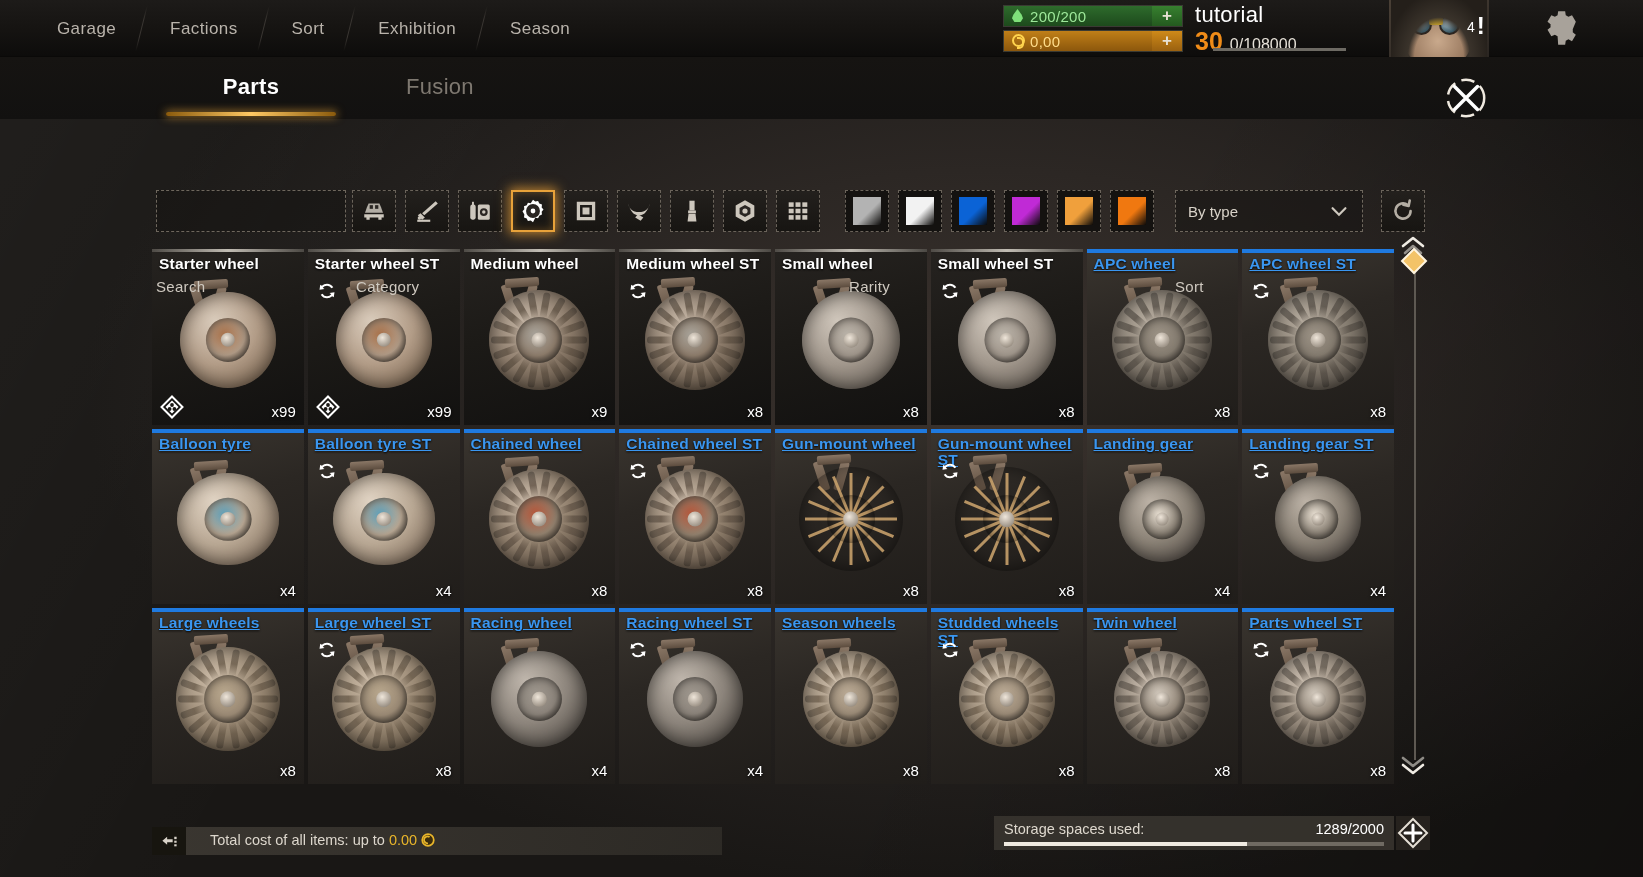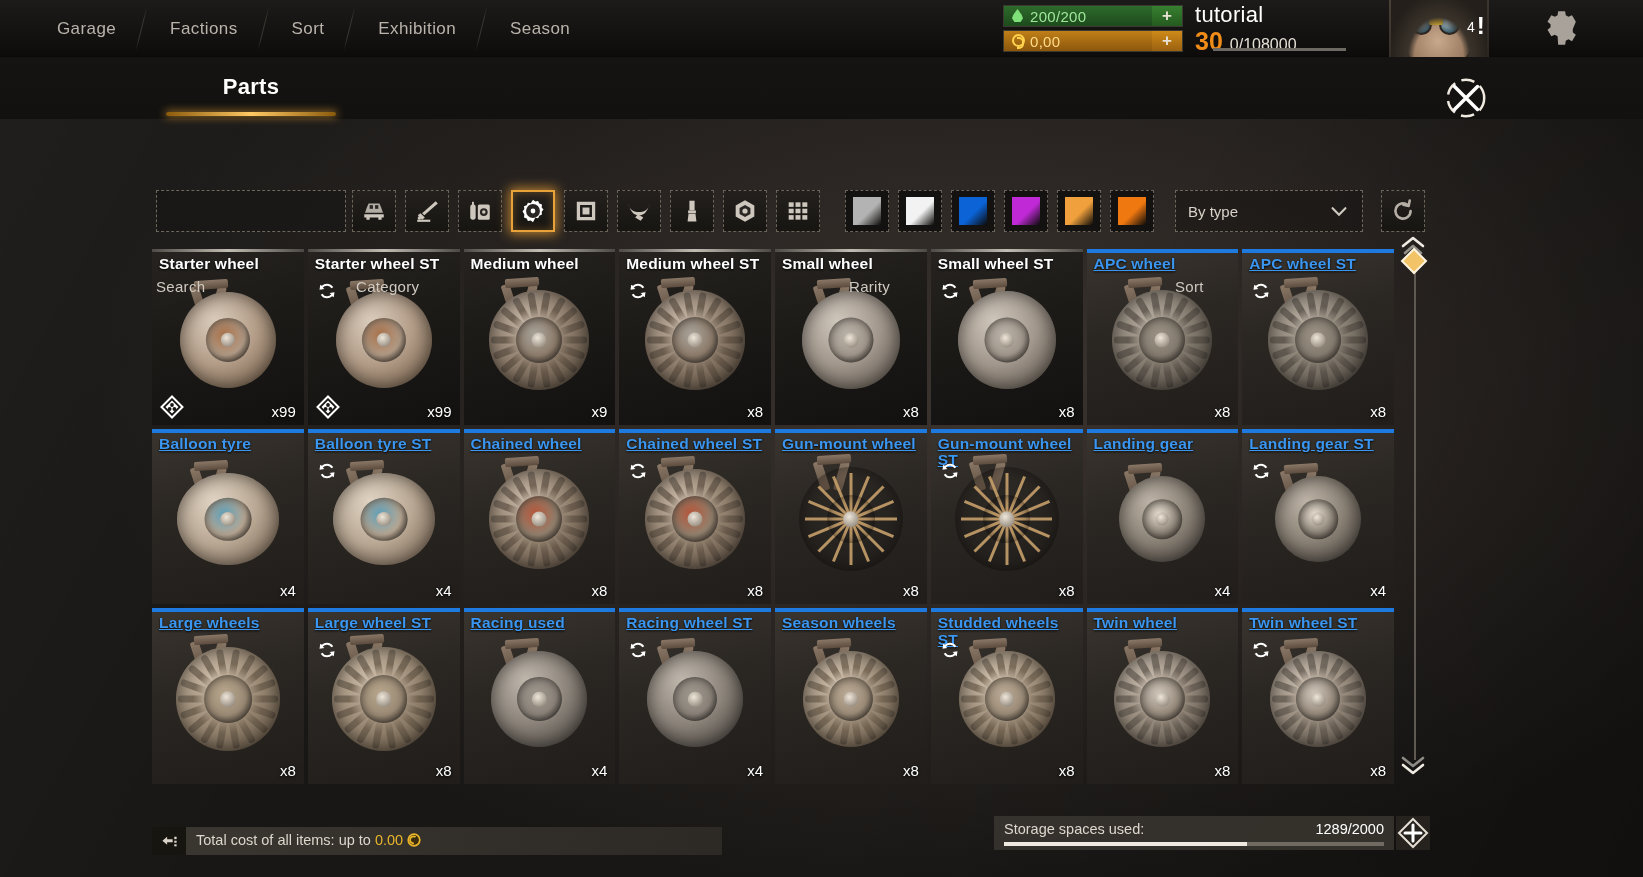--- a/index.html
+++ b/index.html
@@ -151,21 +151,21 @@
   .scrollrail{position:absolute;left:1414px;top:268px;width:2px;height:492px;background:#5e5952;z-index:8;}
   .scrollup{position:absolute;left:1396px;top:233px;width:34px;height:22px;cursor:pointer;z-index:9;}
   .scrolldown{position:absolute;left:1396px;top:752px;width:34px;height:26px;cursor:pointer;z-index:9;}
   .scrollthumb{position:absolute;left:1399px;top:246px;width:30px;height:30px;cursor:grab;z-index:9;}
 
   
   .costbar{position:absolute;left:152px;top:827px;width:570px;height:28px;
     background:linear-gradient(90deg,rgba(60,56,50,.95),rgba(48,45,40,.85));display:flex;
     align-items:center;z-index:10;}
   .costbar .icobx{width:34px;height:28px;background:#17150f;display:flex;align-items:center;justify-content:center;}
-  .costbar .txt{margin-left:10px;font-size:14.5px;color:#ddd7cd;}
+  .costbar .txt{margin-left:24px;font-size:14.5px;color:#ddd7cd;}
   .costbar .amt{color:#e8b52a;}
 
   .storagebar{position:absolute;left:994px;top:816px;width:400px;height:34px;
     background:rgba(58,54,48,.85);padding:5px 10px 0 10px;z-index:10;}
   .storagebar .row{display:flex;justify-content:space-between;align-items:baseline;}
   .storagebar .lbl{font-size:14.5px;color:#ded8ce;}
   .storagebar .val{font-size:14.5px;color:#fff;}
   .stprog{position:absolute;left:10px;bottom:4px;width:380px;height:4px;background:#6f6a62;}
   .stprog i{display:block;height:100%;background:#efeae1;}
   .plusdiamond{position:absolute;left:1396px;top:816px;width:34px;height:34px;
@@ -244,20 +244,23 @@
       <svg viewBox="0 0 24 24">
           <path d="M12 8a4 4 0 100 8 4 4 0 000-8zm0 2.2a1.8 1.8 0 110 3.6 1.8 1.8 0 010-3.6zM10.9 2l-.35 2.3a7.9 7.9 0 00-1.6.93L6.8 4.3 4.5 8.3l1.85 1.4a8 8 0 000 1.85L4.5 13l2.3 4 2.15-.93c.5.38 1.03.69 1.6.93L10.9 22h4.2l.35-2.3c.57-.24 1.1-.55 1.6-.93L19.2 20l2.3-4-1.85-1.4a8 8 0 000-1.85L21.5 8.3l-2.3-4-2.15.93a7.9 7.9 0 00-1.6-.93L15.1 2z"></path>
         </svg>
     </div>
   </div>
 
   <div class="subtabs">
     <div class="subtab t0">
       <span>Parts</span>
       <span class="ul"></span>
+    </div>
+    <div class="subtab t1">
+      <span>Fusion</span>
     </div>
   </div>
 
   <div class="closebtn">
     <svg viewBox="0 0 48 48">
       <circle cx="24" cy="24" r="19" fill="none" stroke="#efe9df" stroke-width="2.6" stroke-dasharray="14 7"></circle>
       <path d="M12 12 L36 36 M36 12 L12 36" stroke="#fff" stroke-width="3.6" fill="none" stroke-linecap="round"></path>
     </svg>
   </div>
 
@@ -888,21 +891,21 @@
         <div class="art">
           <div class="wheel" style="width:96px;height:96px;">
             <div class="arm" style="left:50%;top:-6px;width:9px;height:30px;transform:translateX(-34px) rotate(-18deg);"></div>
             <div class="arm" style="left:50%;top:-6px;width:9px;height:30px;transform:translateX(-14px) rotate(16deg);"></div>
             <div class="arm" style="left:50%;top:-12px;width:34px;height:9px;transform:translateX(-34px) rotate(-4deg);"></div>
             <div class="tyre" style="inset:0;background:radial-gradient(circle at 36% 30%,#bfb6ac 0%,#8d857c 48%,#554f49 86%,#231f1b 100%);box-shadow:inset 0 0 18px rgba(0,0,0,.55);"></div>
             <div class="hubA" style="width:44.160000000000004px;height:44.160000000000004px;background:radial-gradient(circle at 42% 38%,#9c958c 0%,#8d857c 55%,#2c2722 100%);box-shadow:inset 0 0 10px rgba(0,0,0,.6);"></div>
             <div class="hubA" style="width:14.399999999999999px;height:14.399999999999999px;background:radial-gradient(circle at 40% 35%,#efe6da,#7e7468);"></div>
           </div>
         </div>
-        <div class="cname">Racing used</div>
+        <div class="cname">Racing wheel</div>
         <div class="qty">x4</div>
       </div>
       <div class="card rare">
         <div class="topline" style="background:#1f7ae0;"></div>
         <div class="art">
           <div class="wheel" style="width:96px;height:96px;">
             <div class="arm" style="left:50%;top:-6px;width:9px;height:30px;transform:translateX(-34px) rotate(-18deg);"></div>
             <div class="arm" style="left:50%;top:-6px;width:9px;height:30px;transform:translateX(-14px) rotate(16deg);"></div>
             <div class="arm" style="left:50%;top:-12px;width:34px;height:9px;transform:translateX(-34px) rotate(-4deg);"></div>
             <div class="tyre" style="inset:0;background:radial-gradient(circle at 36% 30%,#bfb6ac 0%,#8d857c 48%,#554f49 86%,#231f1b 100%);box-shadow:inset 0 0 18px rgba(0,0,0,.55);"></div>
@@ -1043,21 +1046,21 @@
             <div style="position:absolute;left:50%;top:50%;width:48px;height:7px;transform:translate(-2px,-50%) rotate(240deg);transform-origin:2px 50%;background:linear-gradient(90deg,rgba(0,0,0,0) 48%,#5e554b 72%,rgba(0,0,0,.35) 100%);border-radius:3px;opacity:.75;"></div>
             <div style="position:absolute;left:50%;top:50%;width:48px;height:7px;transform:translate(-2px,-50%) rotate(260deg);transform-origin:2px 50%;background:linear-gradient(90deg,rgba(0,0,0,0) 48%,#5e554b 72%,rgba(0,0,0,.35) 100%);border-radius:3px;opacity:.75;"></div>
             <div style="position:absolute;left:50%;top:50%;width:48px;height:7px;transform:translate(-2px,-50%) rotate(280deg);transform-origin:2px 50%;background:linear-gradient(90deg,rgba(0,0,0,0) 48%,#5e554b 72%,rgba(0,0,0,.35) 100%);border-radius:3px;opacity:.75;"></div>
             <div style="position:absolute;left:50%;top:50%;width:48px;height:7px;transform:translate(-2px,-50%) rotate(300deg);transform-origin:2px 50%;background:linear-gradient(90deg,rgba(0,0,0,0) 48%,#5e554b 72%,rgba(0,0,0,.35) 100%);border-radius:3px;opacity:.75;"></div>
             <div style="position:absolute;left:50%;top:50%;width:48px;height:7px;transform:translate(-2px,-50%) rotate(320deg);transform-origin:2px 50%;background:linear-gradient(90deg,rgba(0,0,0,0) 48%,#5e554b 72%,rgba(0,0,0,.35) 100%);border-radius:3px;opacity:.75;"></div>
             <div style="position:absolute;left:50%;top:50%;width:48px;height:7px;transform:translate(-2px,-50%) rotate(340deg);transform-origin:2px 50%;background:linear-gradient(90deg,rgba(0,0,0,0) 48%,#5e554b 72%,rgba(0,0,0,.35) 100%);border-radius:3px;opacity:.75;"></div>
             <div class="hubA" style="width:44.160000000000004px;height:44.160000000000004px;background:radial-gradient(circle at 42% 38%,#cfc6ba 0%,#968a7c 55%,#2c2722 100%);box-shadow:inset 0 0 10px rgba(0,0,0,.6);"></div>
             <div class="hubA" style="width:14.399999999999999px;height:14.399999999999999px;background:radial-gradient(circle at 40% 35%,#efe6da,#7e7468);"></div>
           </div>
         </div>
-        <div class="cname">Twin wheel ST</div>
+        <div class="cname">Parts wheel ST</div>
         <div class="stack"><svg viewBox="0 0 24 24">
             <path d="M12 3.2a8.8 8.8 0 017.5 4.2l-2.2 1.3a6.2 6.2 0 00-10.4-.6l2.1 1.5-6 .9.9-6 1.9 1.3A8.8 8.8 0 0112 3.2z"></path>
             <path d="M12 20.8a8.8 8.8 0 01-7.5-4.2l2.2-1.3a6.2 6.2 0 0010.4.6l-2.1-1.5 6-.9-.9 6-1.9-1.3a8.8 8.8 0 01-6.2 2.6z"></path>
           </svg></div>
         <div class="qty">x8</div>
       </div>
     </div>
 
   <div class="scrollrail"></div>
   <div class="scrollup">

